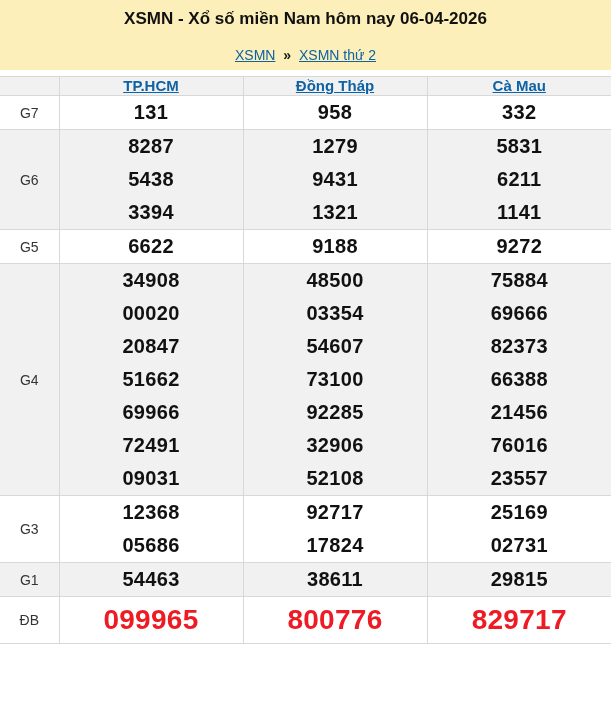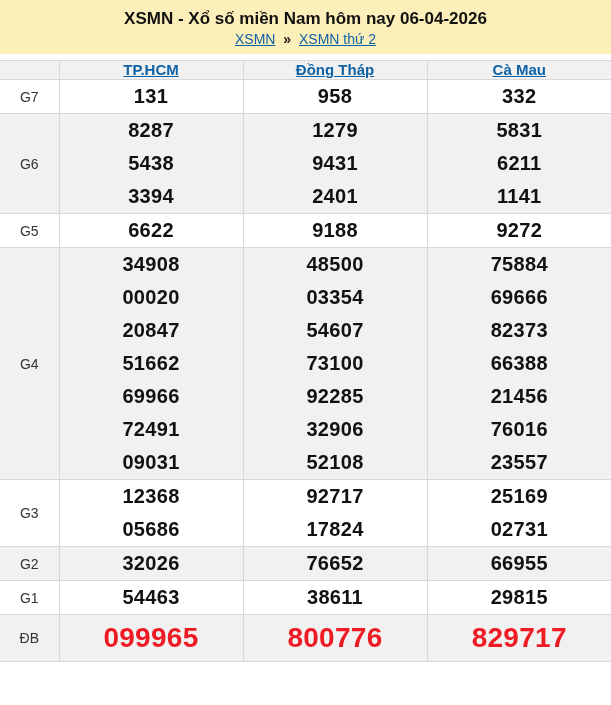--- a/index.html
+++ b/index.html
@@ -14,21 +14,21 @@
     text-align: center;
     padding: 8px 4px 6px 4px;
   }
   .page-title {
     font-size: 17px;
     font-weight: bold;
     color: #111;
     line-height: 21px;
   }
   .breadcrumb {
-    margin-top: 2px;
+    margin-top: 18px;
     font-size: 14px;
     line-height: 17px;
   }
   .breadcrumb a {
     color: #0e62a6;
     text-decoration: underline;
     cursor: pointer;
   }
   .breadcrumb .sep {
     color: #1a1a1a;
@@ -129,21 +129,21 @@
         <tr>
           <td class="label-cell">G6</td>
           <td>
             <div class="value">8287</div>
             <div class="value">5438</div>
             <div class="value">3394</div>
           </td>
           <td>
             <div class="value">1279</div>
             <div class="value">9431</div>
-            <div class="value">2401</div>
+            <div class="value">1321</div>
           </td>
           <td>
             <div class="value">5831</div>
             <div class="value">6211</div>
             <div class="value">1141</div>
           </td>
         </tr>
         <tr>
           <td class="label-cell">G5</td>
           <td>
@@ -195,32 +195,20 @@
           <td>
             <div class="value">92717</div>
             <div class="value">17824</div>
           </td>
           <td>
             <div class="value">25169</div>
             <div class="value">02731</div>
           </td>
         </tr>
         <tr>
-          <td class="label-cell">G2</td>
-          <td>
-            <div class="value">32026</div>
-          </td>
-          <td>
-            <div class="value">76652</div>
-          </td>
-          <td>
-            <div class="value">66955</div>
-          </td>
-        </tr>
-        <tr>
           <td class="label-cell">G1</td>
           <td>
             <div class="value">54463</div>
           </td>
           <td>
             <div class="value">38611</div>
           </td>
           <td>
             <div class="value">29815</div>
           </td>

